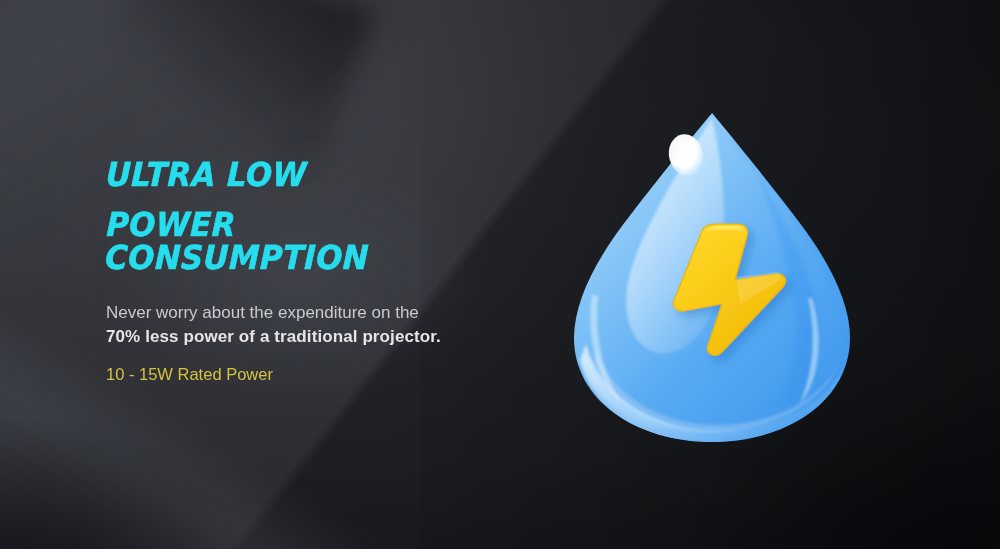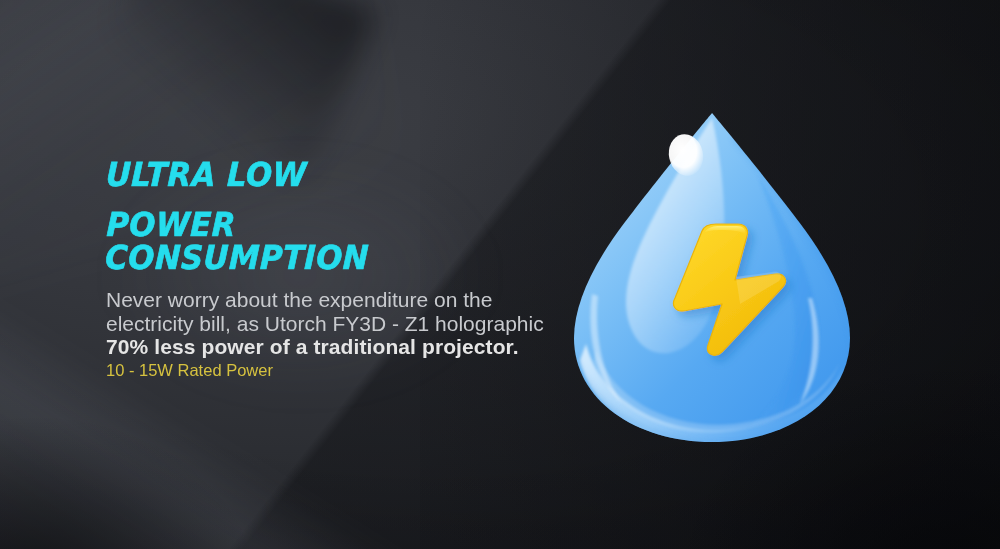--- a/index.html
+++ b/index.html
@@ -114,34 +114,35 @@
   }
   .headline .l2 {
     display:block;
     margin-top:17px;
     font-size:33px;
     transform:scaleX(0.93) skewX(-2deg);
     transform-origin:left center;
   }
 
   .body-copy {
-    margin-top:14px;
+    margin-top:27px;
     color:#c8cace;
-    font-size:21px;
+    font-size:17px;
     line-height:23.5px;
     font-family:"Liberation Sans", sans-serif;
   }
   .body-copy .line { display:block; white-space:nowrap; }
   .body-copy .emph {
     color:#e5e5e5;
     font-weight:bold;
     letter-spacing:0.1px;
   }
 
   .rated {
+    margin-top:15px;
     color:#d6c23f;
     font-size:16.5px;
     line-height:22px;
     white-space:nowrap;
   }
 
   
   .droplet-wrap {
     position:absolute;
     left:562px; top:98px;
@@ -167,21 +168,20 @@
 
   <div class="copy">
 
     <div class="headline">
       <span class="l1">ULTRA LOW</span>
       <span class="l2">POWER CONSUMPTION</span>
     </div>
 
     <div class="body-copy">
       <span class="line">Never worry about the expenditure on the</span>
-      <span class="line">electricity bill, as Utorch FY3D - Z1 holographic</span>
       <span class="line emph">70% less power of a traditional projector.</span>
     </div>
 
     <div class="rated">10 - 15W Rated Power</div>
   </div>
 
   <div class="droplet-wrap">
     <svg viewBox="0 0 310 356" xmlns="http://www.w3.org/2000/svg" aria-hidden="true">
       <defs>
 

